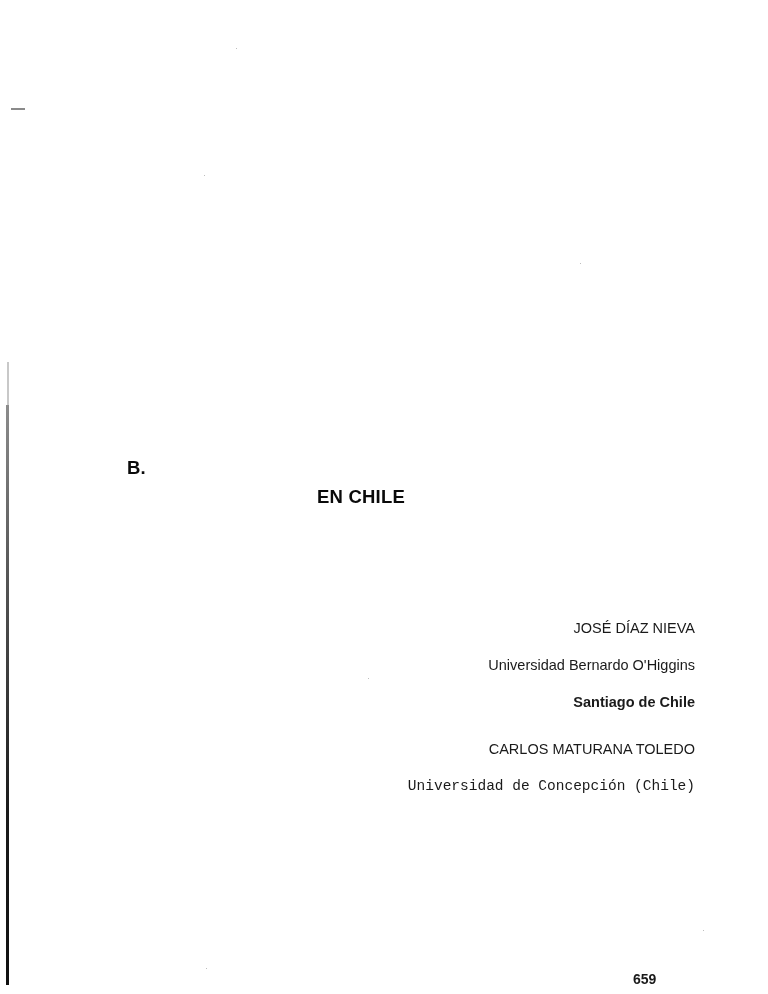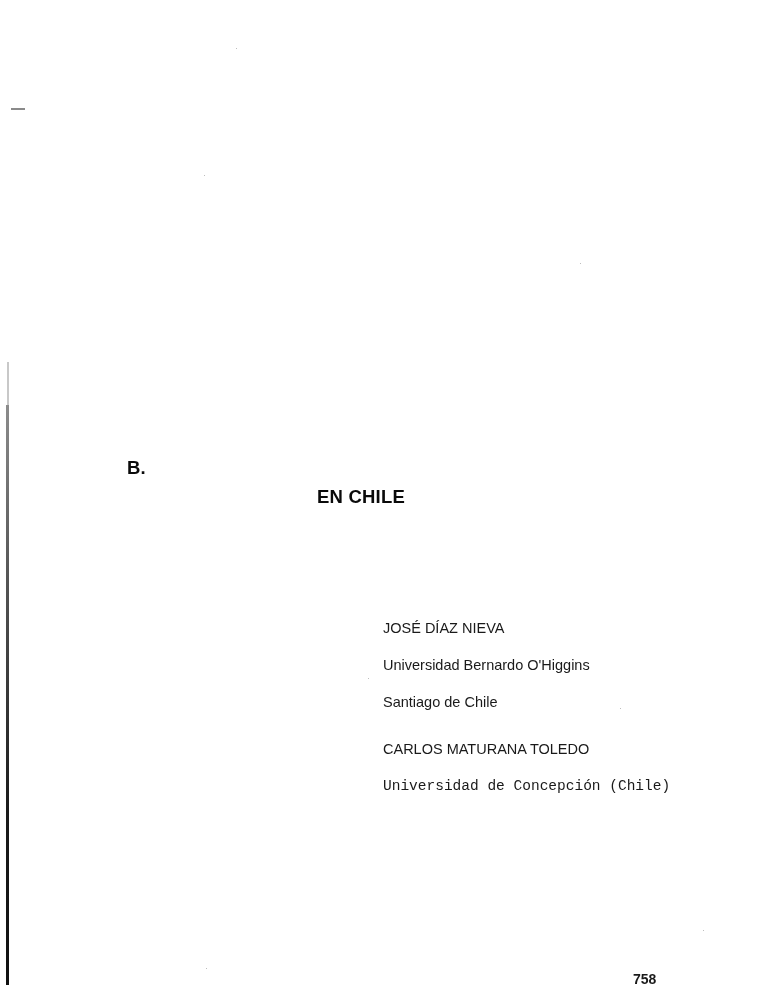--- a/index.html
+++ b/index.html
@@ -71,23 +71,23 @@
       position: absolute;
       left: 380px;
       top: 620px;
       width: 300px;
       text-align: center;
       font-size: 14.5px;
       color: #1a1a1a;
     }
     .authors .line {
       position: absolute;
-      left: 3px;
+      left: 15px;
       width: 300px;
-      text-align: left;
+      text-align: right;
       white-space: nowrap;
     }
     .page-number {
       position: absolute;
       left: 633px;
       top: 971px;
       font-weight: bold;
       font-size: 14px;
       color: #1a1a1a;
     }
@@ -108,26 +108,26 @@
 <div class="title-block">
   <div class="title-row">
     <span class="section-letter">B.</span>
   </div>
   <div class="title-line2">EN CHILE</div>
 </div>
 
 <div class="authors">
   <div class="line" style="top:0px;">JOSÉ DÍAZ NIEVA</div>
   <div class="line" style="top:37px;">Universidad Bernardo O'Higgins</div>
-  <div class="line" style="top:74px;">Santiago de Chile</div>
+  <div class="line" style="top:74px;font-weight:bold;">Santiago de Chile</div>
   <div class="line" style="top:121px;">CARLOS MATURANA TOLEDO</div>
   <div class="line" style="top:158px;font-family:Liberation Mono, monospace;">Universidad de Concepción (Chile)</div>
 </div>
 
-<div class="page-number">758</div>
+<div class="page-number">659</div>
 
 <div class="speck" style="left:236px;top:48px;"></div>
 <div class="speck" style="left:204px;top:175px;"></div>
 <div class="speck" style="left:580px;top:263px;"></div>
 <div class="speck" style="left:620px;top:708px;"></div>
 <div class="speck" style="left:368px;top:678px;"></div>
 <div class="speck" style="left:206px;top:968px;"></div>
 <div class="speck" style="left:703px;top:930px;"></div>
 
 </body></html>

